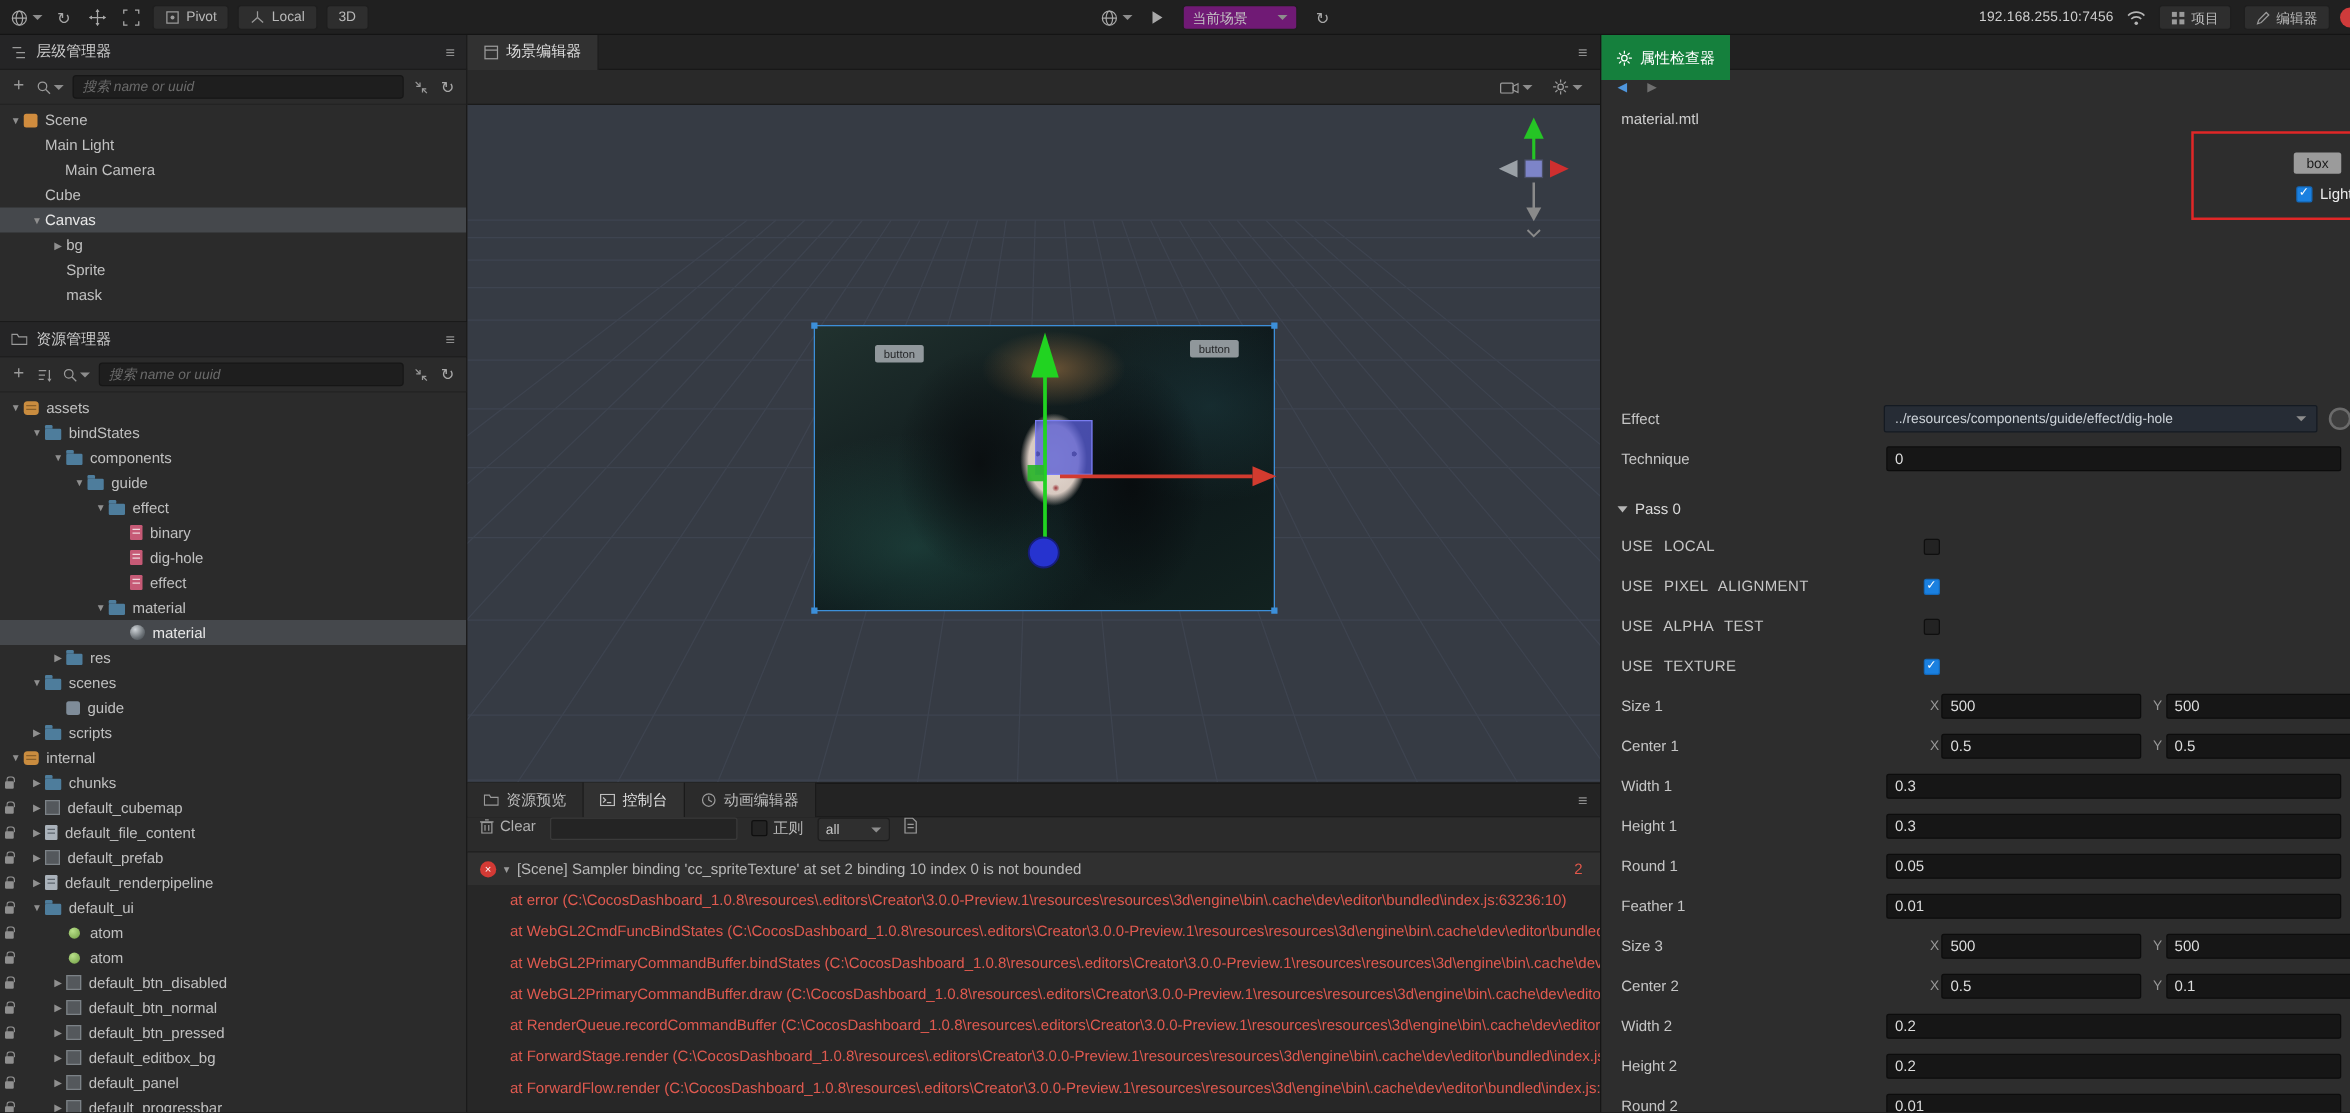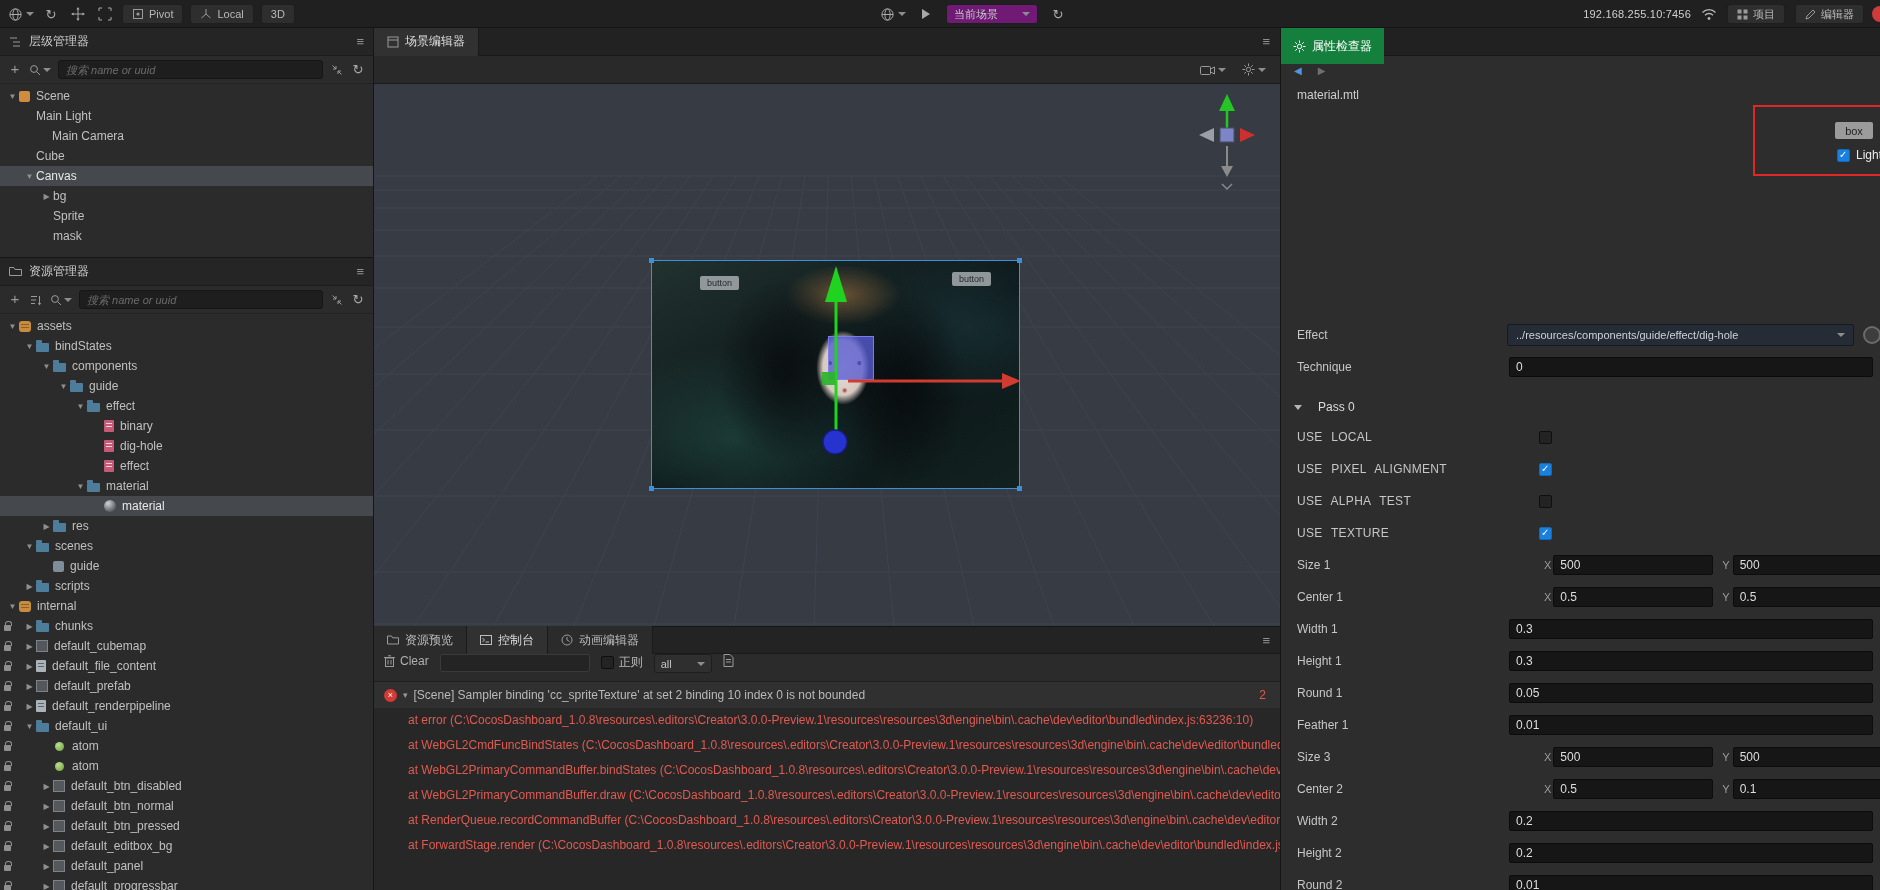--- a/index.html
+++ b/index.html
@@ -116,21 +116,21 @@
   .insp-label{width:210px;padding-left:16px;color:#c6c6c6;flex:none}
   .effect-control{width:347px;height:22px;background:#262c35;border:1px solid #141a22;border-radius:2px;display:flex;align-items:center;justify-content:space-between;padding:0 8px;color:#ccd2d8;font-size:11px;margin-left:16px}
   .effect-extra{position:absolute;left:582px;top:7px;width:18px;height:18px;border-radius:50%;border:2px solid #6b6b6b;background:#3d3d3d}
   .pinput{height:20px;background:#161616;border:1px solid #0c0c0c;border-radius:2px;color:#dedede;font-size:12px;padding:0 6px;outline:none}
   .pinput.full{margin-left:18px;width:364px}
   .pinput.xin{margin-left:2px;width:160px}
   .pinput.yin{margin-left:3px;width:160px}
   .axis{color:#9a9a9a;font-size:11px}
   .axis.ax{margin-left:53px}
   .axis.ay{margin-left:9px}
-  .pass-header{position:absolute;left:13px;top:372px;display:flex;align-items:center;gap:16px;color:#dcdcdc}
+  .pass-header{position:absolute;left:13px;top:372px;display:flex;align-items:center;gap:6px;color:#dcdcdc}
   .pass-tri{width:0;height:0;border-left:4px solid transparent;border-right:4px solid transparent;border-top:5px solid #b5b5b5}
   #prop-rows{position:absolute;left:0;top:393px;width:100%}
   .prop-row{height:32px;display:flex;align-items:center}
   .prop-label{width:210px;padding-left:16px;color:#c6c6c6;flex:none}
   .prop-label.caps{word-spacing:5px;letter-spacing:.3px}
   .checkbox{width:13px;height:13px;background:#232323;border:1px solid #0f0f0f;border-radius:2px;flex:none;position:relative}
   .checkbox.ml{margin-left:48px}
   .checkbox.checked{background:#1a80e0;border-color:#1468b8}
   .checkbox.checked::after{content:"✓";position:absolute;left:1px;top:-1px;color:#fff;font-size:10px}
   .annotation{position:absolute;left:472px;top:77px;width:142px;height:71px;border:2px solid #e02727;z-index:20}
@@ -672,20 +672,21 @@
         <span class="err-text">[Scene] Sampler binding 'cc_spriteTexture' at set 2 binding 10 index 0 is not bounded</span>
         <span class="err-count">2</span>
       </div>
       <div id="stack-lines">
           <div class="stack-line">at error (C:\CocosDashboard_1.0.8\resources\.editors\Creator\3.0.0-Preview.1\resources\resources\3d\engine\bin\.cache\dev\editor\bundled\index.js:63236:10)</div>
           <div class="stack-line">at WebGL2CmdFuncBindStates (C:\CocosDashboard_1.0.8\resources\.editors\Creator\3.0.0-Preview.1\resources\resources\3d\engine\bin\.cache\dev\editor\bundled\</div>
           <div class="stack-line">at WebGL2PrimaryCommandBuffer.bindStates (C:\CocosDashboard_1.0.8\resources\.editors\Creator\3.0.0-Preview.1\resources\resources\3d\engine\bin\.cache\dev\editor\</div>
           <div class="stack-line">at WebGL2PrimaryCommandBuffer.draw (C:\CocosDashboard_1.0.8\resources\.editors\Creator\3.0.0-Preview.1\resources\resources\3d\engine\bin\.cache\dev\editor\</div>
           <div class="stack-line">at RenderQueue.recordCommandBuffer (C:\CocosDashboard_1.0.8\resources\.editors\Creator\3.0.0-Preview.1\resources\resources\3d\engine\bin\.cache\dev\editor\</div>
           <div class="stack-line">at ForwardStage.render (C:\CocosDashboard_1.0.8\resources\.editors\Creator\3.0.0-Preview.1\resources\resources\3d\engine\bin\.cache\dev\editor\bundled\index.js</div>
+          <div class="stack-line">at ForwardFlow.render (C:\CocosDashboard_1.0.8\resources\.editors\Creator\3.0.0-Preview.1\resources\resources\3d\engine\bin\.cache\dev\editor\bundled\index.js:</div>
         </div>
     </div>
   </div>
 
   <div class="inspector">
     <div class="insp-tabbar">
       <div class="insp-tab">
         <svg class="ic" width="13" height="13" viewBox="0 0 13 13">
             <circle cx="6.5" cy="6.5" r="2.2" fill="none" stroke="#fff"></circle>
             <g stroke="#fff">

